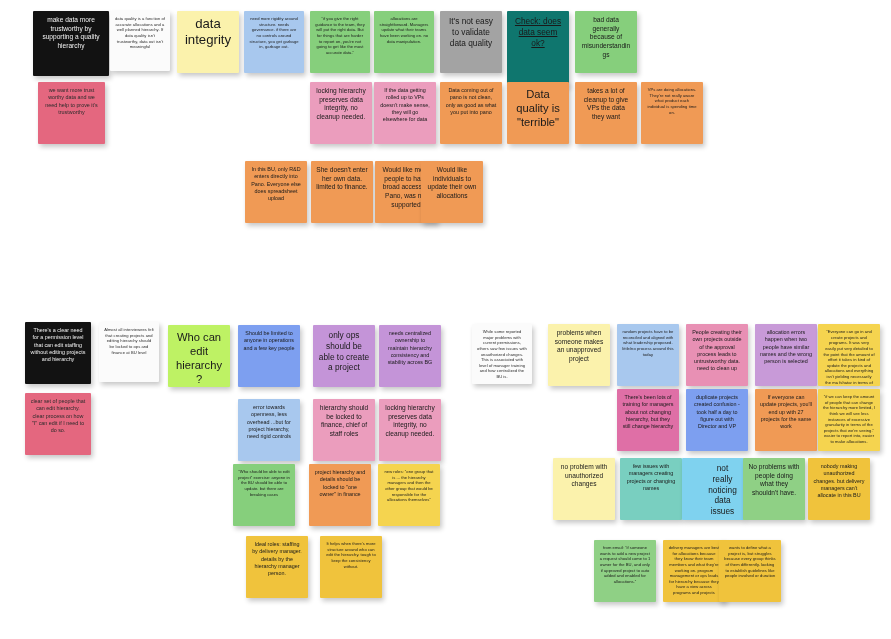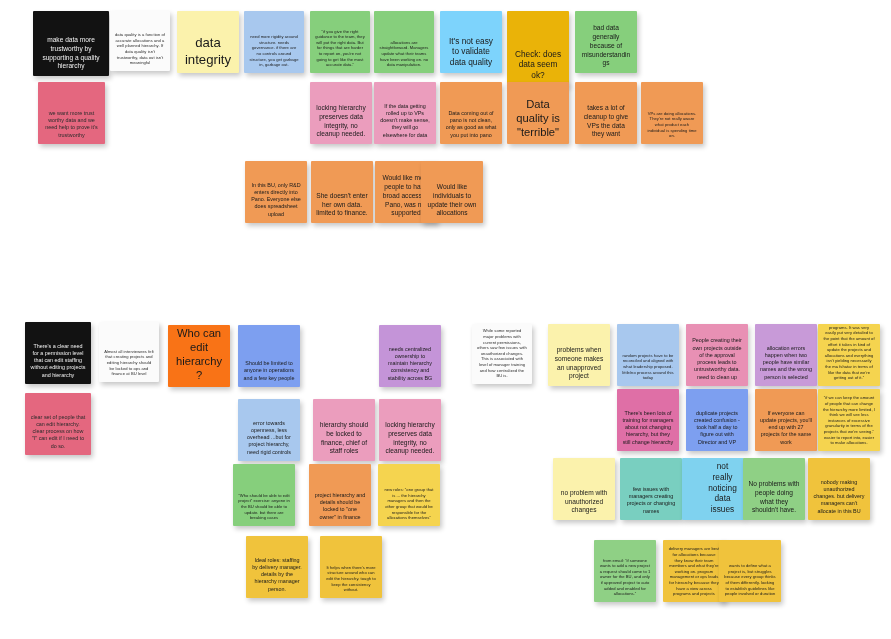--- a/index.html
+++ b/index.html
@@ -17,21 +17,21 @@
   #board {
     position: absolute;
     left: 0; top: 0;
     width: 891px;
     height: 639px;
   }
   .note {
     position: absolute;
     box-sizing: border-box;
     display: flex;
-    align-items: flex-end;
+    align-items: flex-start;
     justify-content: center;
     text-align: center;
     padding: 5px 5px;
     border-radius: 1px;
     box-shadow: 2px 3px 5px rgba(0,0,0,0.22);
     line-height: 1.22;
     color: #1a1a1a;
     overflow: hidden;
     word-wrap: break-word;
     hyphens: auto;
@@ -86,24 +86,24 @@
     </div>
     <div class="note c-blue" style="left: 244px; top: 11px; width: 60px; height: 62px; background: rgb(168, 200, 238);">
       <span class="t-xs">need more rigidity around structure. needs governance. if there are no controls around structure, you get garbage in, garbage out.</span>
     </div>
     <div class="note c-green" style="left: 310px; top: 11px; width: 60px; height: 62px; background: rgb(134, 207, 124);">
       <span class="t-xs">"if you give the right guidance to the team, they will put the right data. But for things that are harder to report on, you're not going to get like the most accurate data."</span>
     </div>
     <div class="note c-green" style="left: 374px; top: 11px; width: 60px; height: 62px; background: rgb(134, 207, 124);">
       <span class="t-xs">allocations are straightforward. Managers update what their teams have been working on. no data manipulation.</span>
     </div>
-    <div class="note c-green" style="left: 440px; top: 11px; width: 62px; height: 62px; background: #7dd3fc;">
+    <div class="note c-green" style="left: 440px; top: 11px; width: 62px; height: 62px; background: #a3a3a3;">
       <span class="t-lg">It's not easy to validate data quality</span>
     </div>
-    <div class="note c-green" style="left: 507px; top: 11px; width: 62px; height: 75px; background: #eab308;">
+    <div class="note c-green" style="left: 507px; top: 11px; width: 62px; height: 75px; background: #0f766e; text-decoration: underline;">
       <span class="t-lg">Check: does data seem ok?</span>
     </div>
     <div class="note c-green" style="left: 575px; top: 11px; width: 62px; height: 62px; background: rgb(134, 207, 124);">
       <span class="t-md">bad data generally because of misunderstandings</span>
     </div>
     <div class="note c-pink" style="left: 310px; top: 82px; width: 62px; height: 62px; background: rgb(235, 157, 189);">
       <span class="t-md">locking hierarchy preserves data integrity, no cleanup needed.</span>
     </div>
     <div class="note c-pink" style="left: 374px; top: 82px; width: 62px; height: 62px; background: rgb(235, 157, 189);">
       <span class="t-sm">If the data getting rolled up to VPs doesn't make sense, they will go elsewhere for data</span>
@@ -134,25 +134,28 @@
     </div>
     <div class="note c-black" style="left: 25px; top: 322px; width: 66px; height: 62px; background: rgb(18, 18, 18);">
       <span class="t-sm">There's a clear need for a permission level that can edit staffing without editing projects and hierarchy</span>
     </div>
     <div class="note c-white" style="left: 99px; top: 322px; width: 60px; height: 60px; background: rgb(251, 251, 251);">
       <span class="t-xs">Almost all interviewees felt that creating projects and editing hierarchy should be locked to ops and finance at BU level</span>
     </div>
     <div class="note c-pinkred" style="left: 25px; top: 393px; width: 66px; height: 62px; background: rgb(228, 103, 127);">
       <span class="t-sm">clear set of people that can edit hierarchy. clear process on how "I" can edit if I need to do so.</span>
     </div>
-    <div class="note c-yellow" style="left: 168px; top: 325px; width: 62px; height: 62px; background: #f97316;">
+    <div class="note c-yellow" style="left: 168px; top: 325px; width: 62px; height: 62px; background: #bef264;">
       <span class="t-xl">Who can edit hierarchy?</span>
     </div>
     <div class="note c-blue2" style="left: 238px; top: 325px; width: 62px; height: 62px; background: rgb(125, 159, 240);">
       <span class="t-sm">Should be limited to anyone in operations and a few key people</span>
+    </div>
+    <div class="note c-purple" style="left: 313px; top: 325px; width: 62px; height: 62px; background: rgb(196, 148, 216);">
+      <span class="t-lg">only ops should be able to create a project</span>
     </div>
     <div class="note c-purple" style="left: 379px; top: 325px; width: 62px; height: 62px; background: rgb(196, 148, 216);">
       <span class="t-sm">needs centralized ownership to maintain hierarchy consistency and stability across BG</span>
     </div>
     <div class="note c-blue" style="left: 238px; top: 399px; width: 62px; height: 62px; background: rgb(168, 200, 238);">
       <span class="t-sm">error towards openness, less overhead ...but for project hierarchy, need rigid controls</span>
     </div>
     <div class="note c-pink" style="left: 313px; top: 399px; width: 62px; height: 62px; background: rgb(235, 157, 189);">
       <span class="t-md">hierarchy should be locked to finance, chief of staff roles</span>
     </div>

